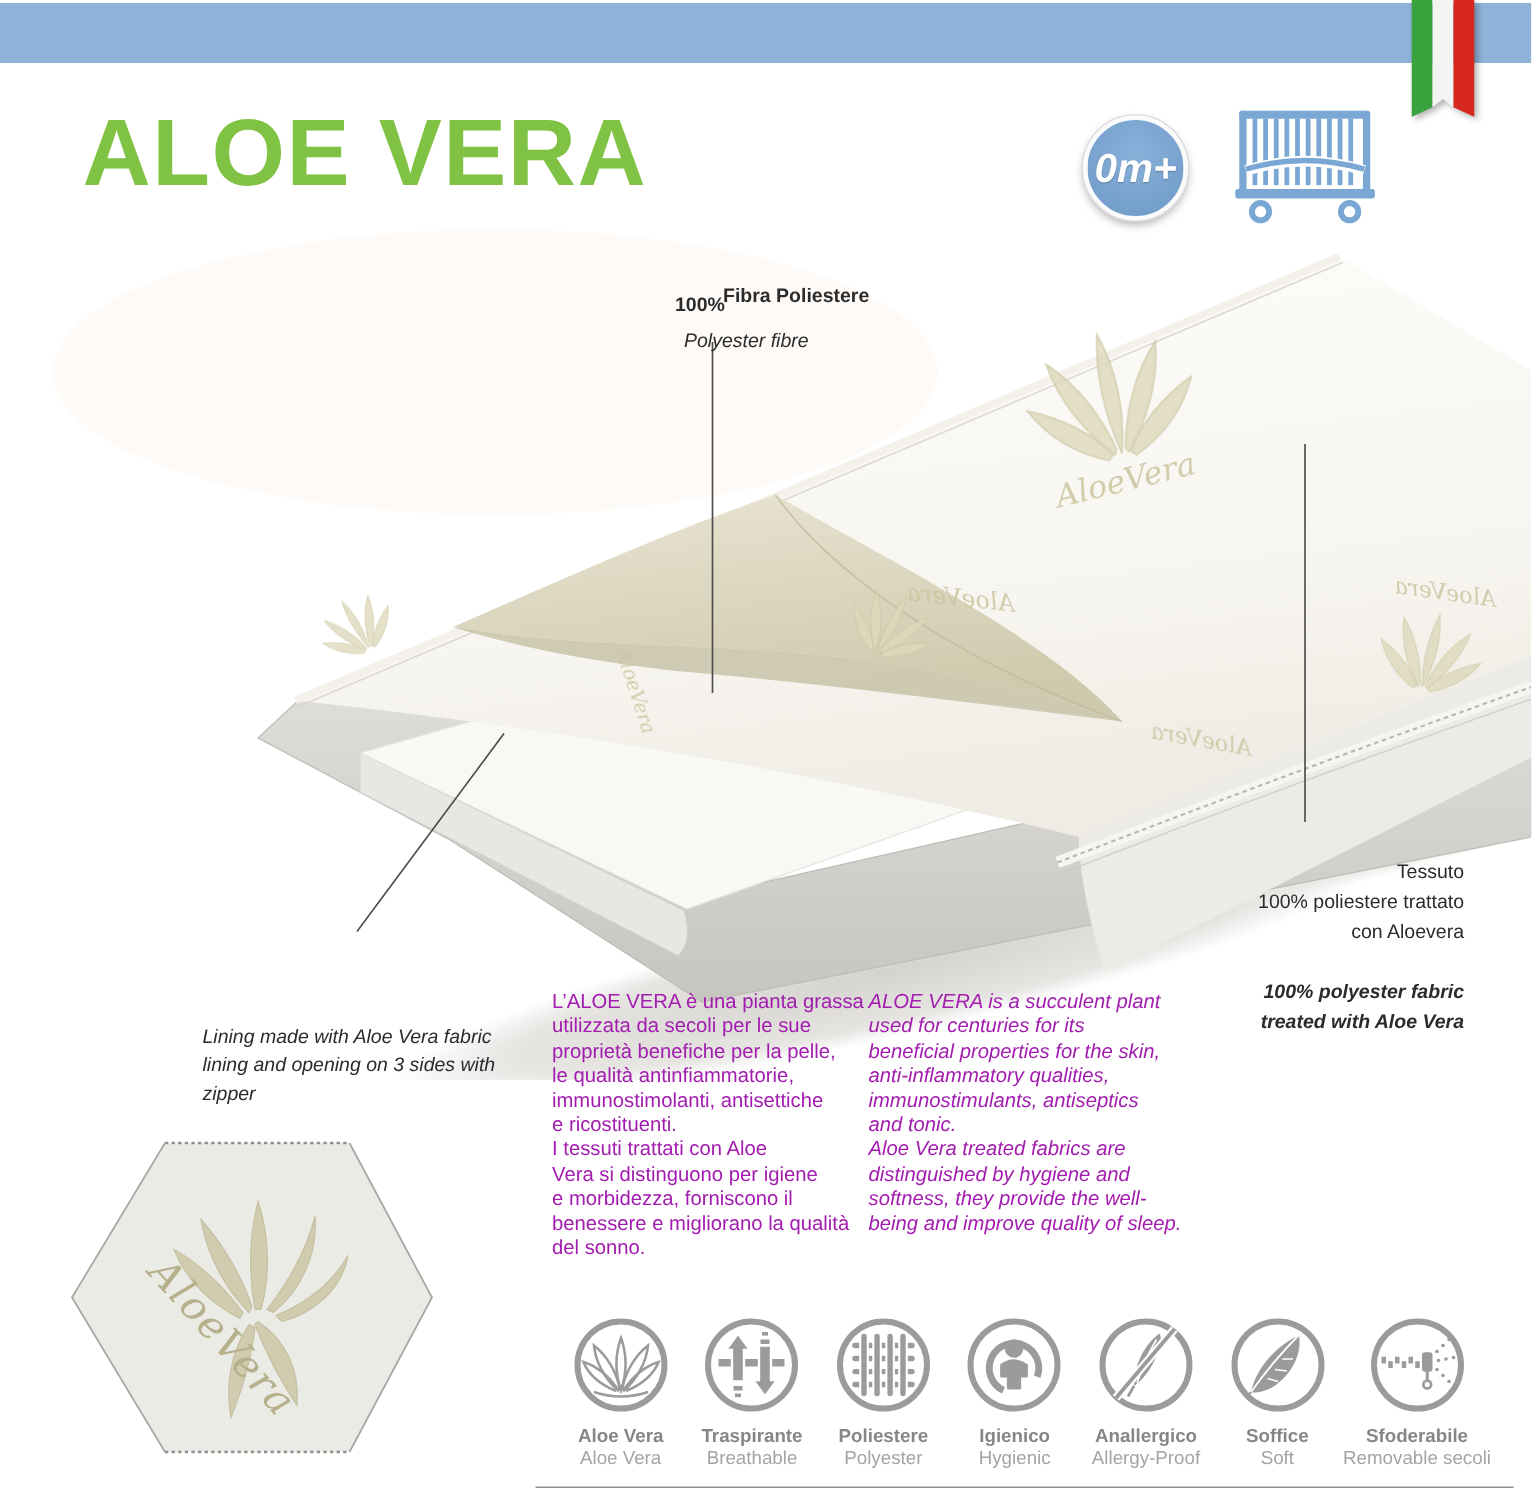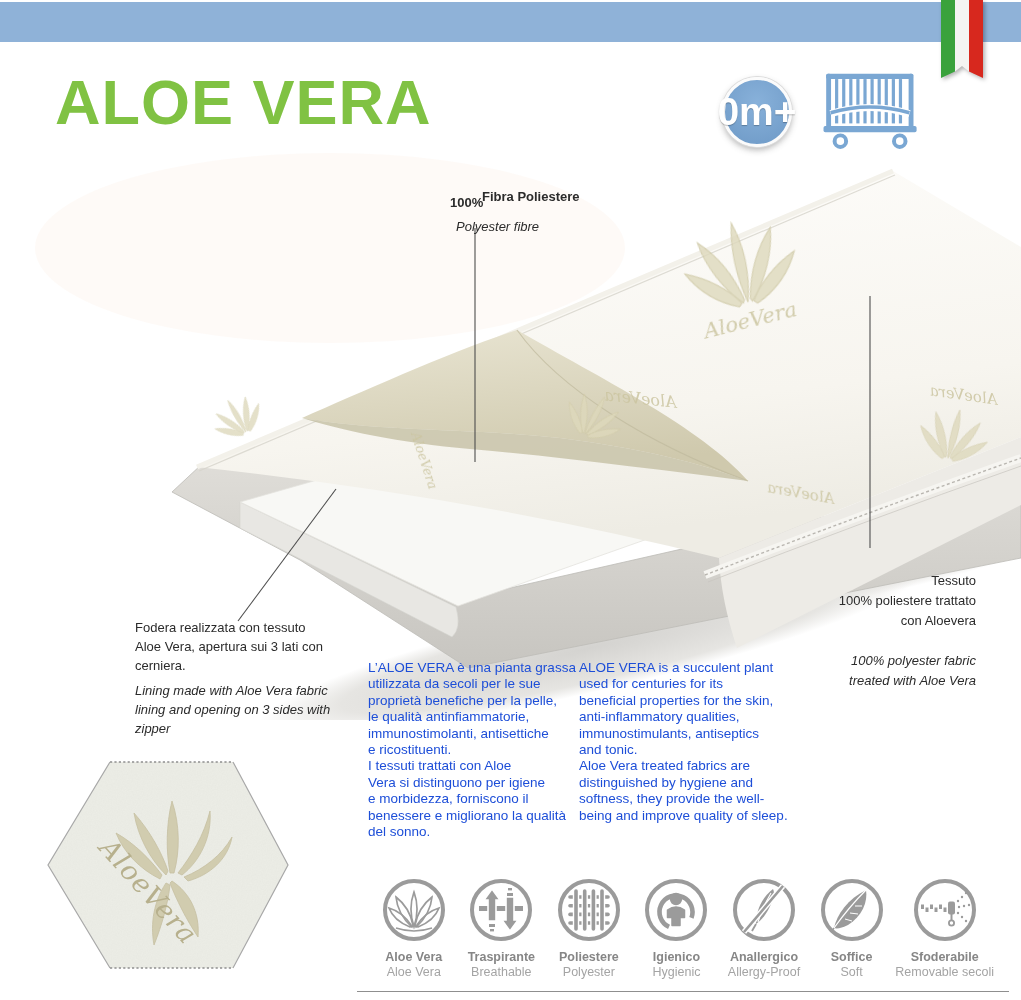--- a/index.html
+++ b/index.html
@@ -9,39 +9,39 @@
   .topbar{position:absolute;left:0;top:2px;width:100%;height:40px;background:#8fb2d8;}
   
   .title{position:absolute;left:55px;top:70px;font-size:63px;line-height:64px;font-weight:bold;
          letter-spacing:1px;color:#80c243;white-space:nowrap;}
   
   .badge{position:absolute;left:722px;top:77px;width:64px;height:64px;border-radius:50%;
          background:radial-gradient(circle at 50% 35%,#88b1da 0%,#749fcb 75%);
          border:3px solid #fbfbfb;
          box-shadow:0 0 0 1px #dcdcdc,0 3px 6px rgba(90,90,90,.45);
          display:flex;align-items:center;justify-content:center;}
-  .badge span{color:#fff;font-weight:bold;font-size:39px;letter-spacing:0px;
-              text-shadow:0 1px 1px rgba(0,0,0,.25);}
+  .badge span{color:#fff;font-weight:bold;font-size:27px;letter-spacing:0px;
+              text-shadow:0 1px 1px rgba(0,0,0,.25);font-style:italic;}
   .crib{position:absolute;left:817px;top:72px;}
   .flag{position:absolute;left:941px;top:0;filter:drop-shadow(2px 2px 2px rgba(0,0,0,.3));}
   
   .photo{position:absolute;left:0;top:150px;}
   
   .callout{position:absolute;font-size:13px;line-height:14.5px;color:#2b2b2b;white-space:pre-line;}
   .co-pct{left:406px;top:196px;font-weight:bold;margin-left:44px;}
   .co-fibre-it{left:482px;top:190px;font-weight:bold;}
   .co-fibre-en{left:456px;top:220px;font-style:italic;font-weight:normal;}
   .co-fabric{left:780px;top:551px;width:196px;text-align:right;line-height:20px;}
-  .co-fabric-en{font-style:italic;}
+  .co-fabric-en{font-style:italic;font-weight:bold;}
   .co-lining{left:135px;top:618px;width:215px;line-height:19px;}
   .co-lining-en{position:absolute;left:135px;top:681px;width:225px;line-height:19px;font-style:italic;}
   
-  .desc{position:absolute;font-size:13.5px;line-height:16.4px;white-space:pre-line;color:#1d4ed8;}
+  .desc{position:absolute;font-size:13.5px;line-height:16.4px;white-space:pre-line;color:#a21caf;}
   .desc-it{left:368px;top:660px;width:210px;}
-  .desc-en{left:579px;top:660px;width:230px;}
+  .desc-en{left:579px;top:660px;width:230px;font-style:italic;}
   
   .swatch{position:absolute;left:40px;top:753px;}
   
   .features{position:absolute;left:370px;top:877px;width:624px;display:grid;
             grid-template-columns:repeat(7,1fr);}
   .feat{display:flex;flex-direction:column;align-items:center;}
   .feat svg{display:block;}
   .feat-it{margin-top:7px;font-size:12.5px;font-weight:bold;color:#868686;white-space:nowrap;line-height:15px;}
   .feat-en{font-size:12.5px;color:#a4a4a4;white-space:nowrap;line-height:15px;}
   .bottom-rule{position:absolute;left:357px;top:991px;width:652px;height:1px;background:#8f8f8f;}
@@ -167,23 +167,20 @@
   <div class="callout co-fibre-en">Polyester fibre</div>
 
   <div class="callout co-fabric">
     <div style="white-space:pre-line;">Tessuto
 100% poliestere trattato
 con Aloevera</div>
     <div class="co-fabric-en" style="white-space:pre-line;">100% polyester fabric
 treated with Aloe Vera</div>
   </div>
 
-  <div class="callout co-lining">Fodera realizzata con tessuto
-Aloe Vera, apertura sui 3 lati con
-cerniera.</div>
   <div class="callout co-lining-en">Lining made with Aloe Vera fabric
 lining and opening on 3 sides with
 zipper</div>
 
   <div class="desc desc-it">L’ALOE VERA è una pianta grassa
 utilizzata da secoli per le sue
 proprietà benefiche per la pelle,
 le qualità antinfiammatorie,
 immunostimolanti, antisettiche
 e ricostituenti.

